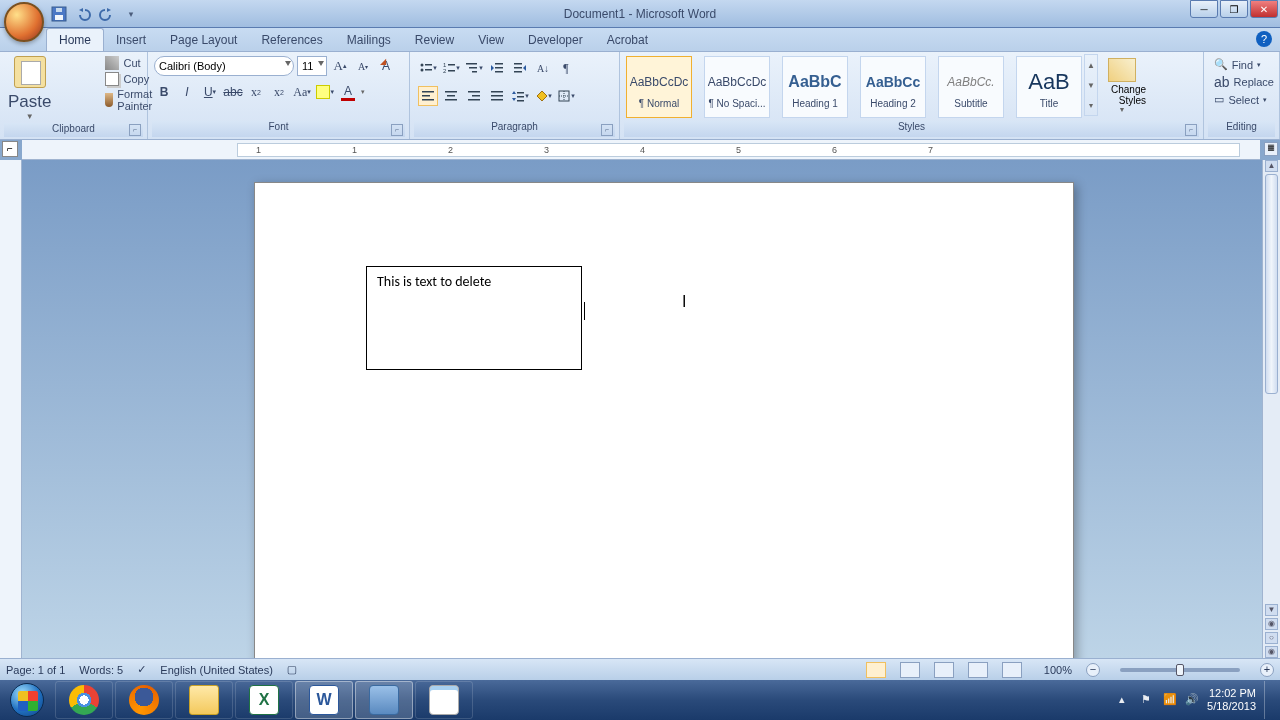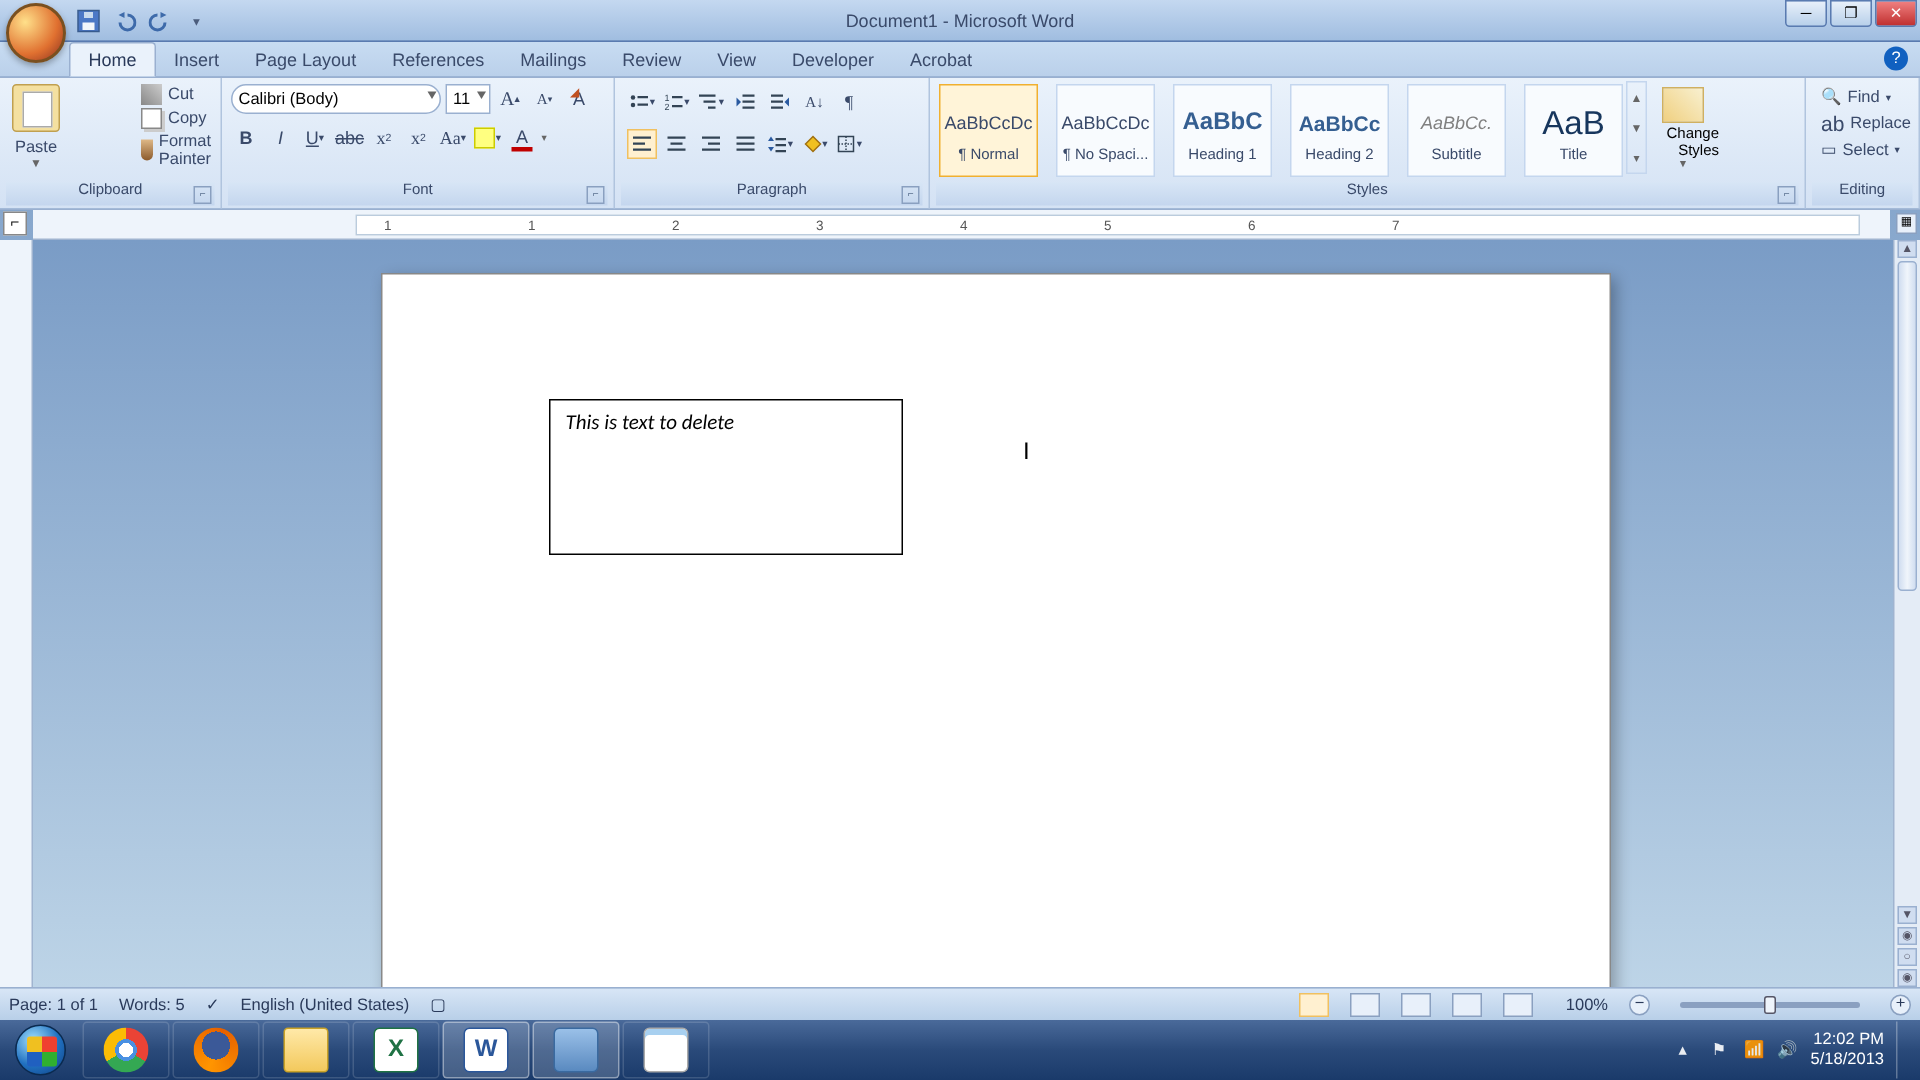--- a/index.html
+++ b/index.html
@@ -25,21 +25,21 @@
   .ribbon { height:88px; background:linear-gradient(to bottom,#eaf2fb,#d4e2f4); display:flex; border-bottom:1px solid #9ab0d0;}
   .group { border-right:1px solid #b0c4de; display:flex; flex-direction:column; position:relative; padding:2px 4px;}
   .group-body { flex:1; display:flex; align-items:flex-start;}
   .group-label { height:16px; font-size:10px; color:#3a4a6a; text-align:center; background:linear-gradient(to bottom,#d8e6f6,#c4d6ee); position:relative;}
   .group-launcher { position:absolute; right:2px; bottom:1px; width:12px; height:12px; border:1px solid #8aa0c0; font-size:7px; line-height:10px; text-align:center; color:#5a7090;}
 
   
   .paste-block { display:flex; flex-direction:column; align-items:center; padding:2px 4px;}
   .paste-icon { width:32px; height:32px; background:#f4e0a0; border:1px solid #c0a050; border-radius:3px; position:relative;}
   .paste-icon::after{content:""; position:absolute; left:6px; top:4px; width:18px; height:22px; background:#fff; border:1px solid #aaa;}
-  .paste-label { font-size:11px; color:#3a4a6a; margin-top:4px;text-align:right;}
+  .paste-label { font-size:17px; color:#3a4a6a; margin-top:4px;text-align:right;}
   .clip-right { display:flex; flex-direction:column; gap:2px; padding:2px 2px; }
   .clip-row { display:flex; align-items:center; gap:4px; font-size:11px; color:#3a4a6a;padding-left:48px;}
   .sm-icon { width:14px; height:14px; display:inline-block;}
   .scissors{background:linear-gradient(45deg,#888,#ccc);}           
   .copy-ic{background:#fff; border:1px solid #888; box-shadow:2px 2px 0 #ccc;}
   .brush-ic{background:linear-gradient(to bottom,#deb887,#8b5a2b); border-radius:0 0 6px 6px;}
 
   
   .font-row { display:flex; align-items:center; gap:3px; padding:2px 2px;}
   .combo { height:20px; border:1px solid #9ab0d0; background:#fff; font-size:11px; display:flex; align-items:center; padding:0 4px; position:relative;}
@@ -75,21 +75,21 @@
   .ruler-h .tab-sel{ position:absolute; left:-20px; top:1px; width:16px; height:16px; border:1px solid #888; background:#fff; font-size:10px; text-align:center; line-height:14px;}
   .ruler-track{ position:absolute; left:215px; right:20px; top:3px; height:14px; background:#fff; border:1px solid #bcd;}
   .ruler-track .num{ position:absolute; top:1px; font-size:9px; color:#555;}
   .content-wrap{ display:flex; height:498px;}
   .ruler-v{ width:22px; background:#eef4fb; border-right:1px solid #a0b4d0;}
   .doc-area{ flex:1; overflow:hidden; position:relative; background: linear-gradient(to bottom, #7a9cc6, #bdd4e7);}
   .scrollbar-v{ width:18px; background:#e4ecf6; border-left:1px solid #a0b4d0; position:relative;}
   .scroll-thumb{ position:absolute; left:2px; right:2px; top:14px; height:220px; background:linear-gradient(to right,#d0ddf0,#f0f5fb,#d0ddf0); border:1px solid #9ab0d0; border-radius:3px;}
   .scroll-arrow{ position:absolute; left:2px; right:2px; height:12px; background:#d0ddf0; border:1px solid #9ab0d0; text-align:center; font-size:8px; line-height:10px; color:#556;}
   .page{ position:absolute; left:232px; top:22px; width:820px; height:1060px; background:#fff; border:1px solid #888; box-shadow:3px 3px 10px rgba(0,0,0,.3);}
-  .textbox{ position:absolute; left:344px; top:106px; width:236px; height:104px; border:1.5px solid #000; background:#fff;font-style:italic;}
+  .textbox{ position:absolute; left:344px; top:106px; width:216px; height:104px; border:1.5px solid #000; background:#fff;}
   .textbox-text{ padding:6px 10px; font-size:14px; font-family:Calibri, sans-serif; color:#000;}
   .cursor-line{ position:absolute; left:329px; top:119px; width:1px; height:18px; background:#000;}
   .ibeam{position:absolute; left:427px; top:110px; font-size:16px; color:#000;}
 
   
   .statusbar{ height:22px; background:linear-gradient(to bottom,#d8e6f6,#b8cfe8); display:flex; align-items:center; font-size:11px; color:#2a3a5a; padding:0 6px; gap:14px; border-top:1px solid #9ab0d0;}
   .statusbar .spacer{flex:1;}
   .view-btn{width:20px; height:16px; border:1px solid #8aa0c0; background:#e8f0fa;}
   .view-btn.active{background:#fff0d0; border-color:#f0c060;}
   .zoom-slider{ width:120px; height:4px; background:#8aa0c0; position:relative; border-radius:2px; margin:0 6px;}

